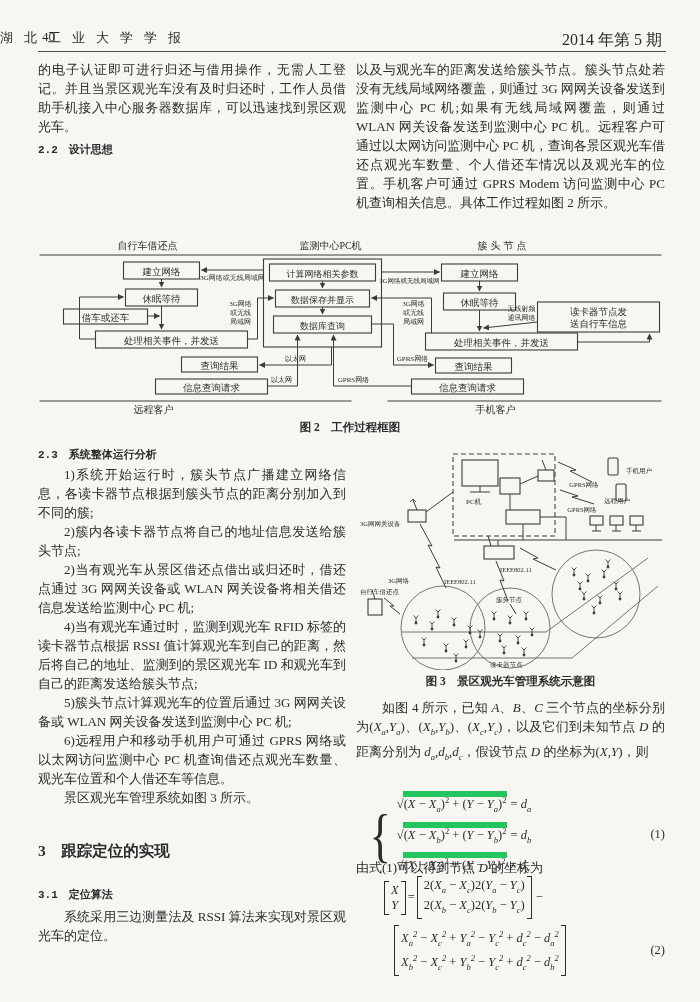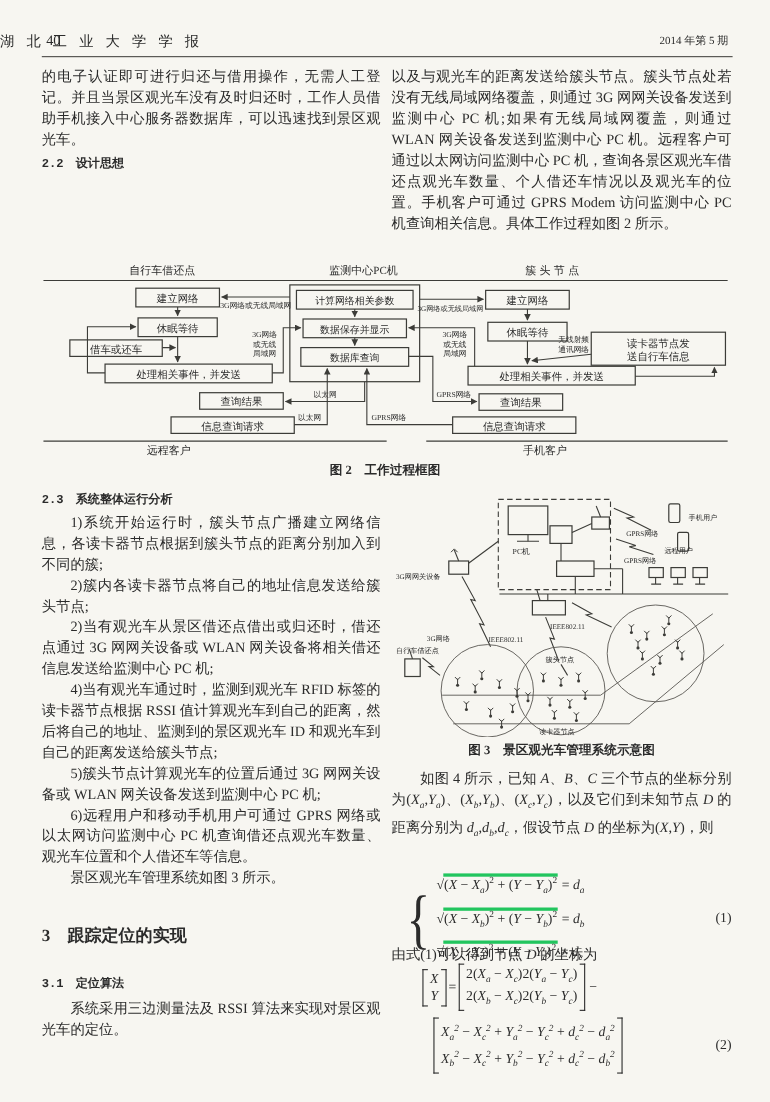--- a/index.html
+++ b/index.html
@@ -1,21 +1,21 @@
 <!DOCTYPE html>
 <html><head>
 <meta charset="utf-8">
 <style>
   html,body{margin:0;padding:0;background:#d8d6d0;}
   .page{position:relative;width:700px;height:1002px;background:#f7f6f1;
         font-family:"Liberation Serif","DejaVu Serif",serif;color:#2b2b2b;overflow:hidden;}
   
   .hdr-num{position:absolute;left:42px;top:29px;font-size:13px;}
   .hdr-title{position:absolute;left:0;right:0;top:29px;text-align:left;font-size:13px;letter-spacing:11px;}
-  .hdr-issue{position:absolute;right:38px;top:30px;font-size:10px;}
+  .hdr-issue{position:absolute;right:38px;top:30px;font-size:16px;}
   .hdr-rule{position:absolute;left:38px;right:34px;top:51px;border-top:1.8px solid #4a4a46;}
   
   .blk{position:absolute;font-size:13px;line-height:19px;text-align:justify;}
   .w-left{left:38px;width:308px;}
   .w-right{left:356px;width:309px;}
   p{margin:0;}
   .indent{text-indent:2em;}
   .h-sub{font-family:Liberation Mono, monospace;font-weight:bold;font-size:11px;line-height:19px;}
   .h-big{font-family:Liberation Serif, serif;font-weight:bold;font-size:15.5px;line-height:22px;}
   .caption{position:absolute;font-size:11.5px;font-weight:bold;text-align:center;}
@@ -27,21 +27,21 @@
   
   sub,sup{font-size:8.5px;}
   i{font-family:"Liberation Serif","DejaVu Serif",serif;}
   .eq{position:absolute;font-size:12.5px;}
   .eq1{left:366px;top:789px;width:299px;display:flex;align-items:center;}
   .eq1 .brace{font-size:60px;font-weight:100;transform:scaleX(.75);line-height:60px;}
   .eq1 .rows{margin-left:2px;}
   .eq1 .rows div{line-height:22px;white-space:nowrap;}
   .eqno{margin-left:auto;font-style:normal;}
   .sq{letter-spacing:-1px;}
-  .rad{border-top:3px solid #22c55e;padding:0 1px;}
+  .rad{border-top:6px solid #22c55e;padding:0 1px;}
   .eq2{left:356px;top:876px;width:309px;}
   .eq2 .line1{display:flex;align-items:center;padding-left:26px;}
   .eq2 .line2{display:flex;align-items:center;padding-left:36px;margin-top:6px;}
   .matrix{display:inline-flex;flex-direction:column;position:relative;padding:2px 7px;margin:0 2px;line-height:15px;white-space:nowrap;}
   .matrix.ctr{align-items:center;}
   .matrix::before{content:"";position:absolute;left:0;top:0;bottom:0;width:4px;border:1.2px solid #2b2b2b;border-right:none;}
   .matrix::after{content:"";position:absolute;right:0;top:0;bottom:0;width:4px;border:1.2px solid #2b2b2b;border-left:none;}
   .trail{margin-left:2px;}
 </style>
 </head>

